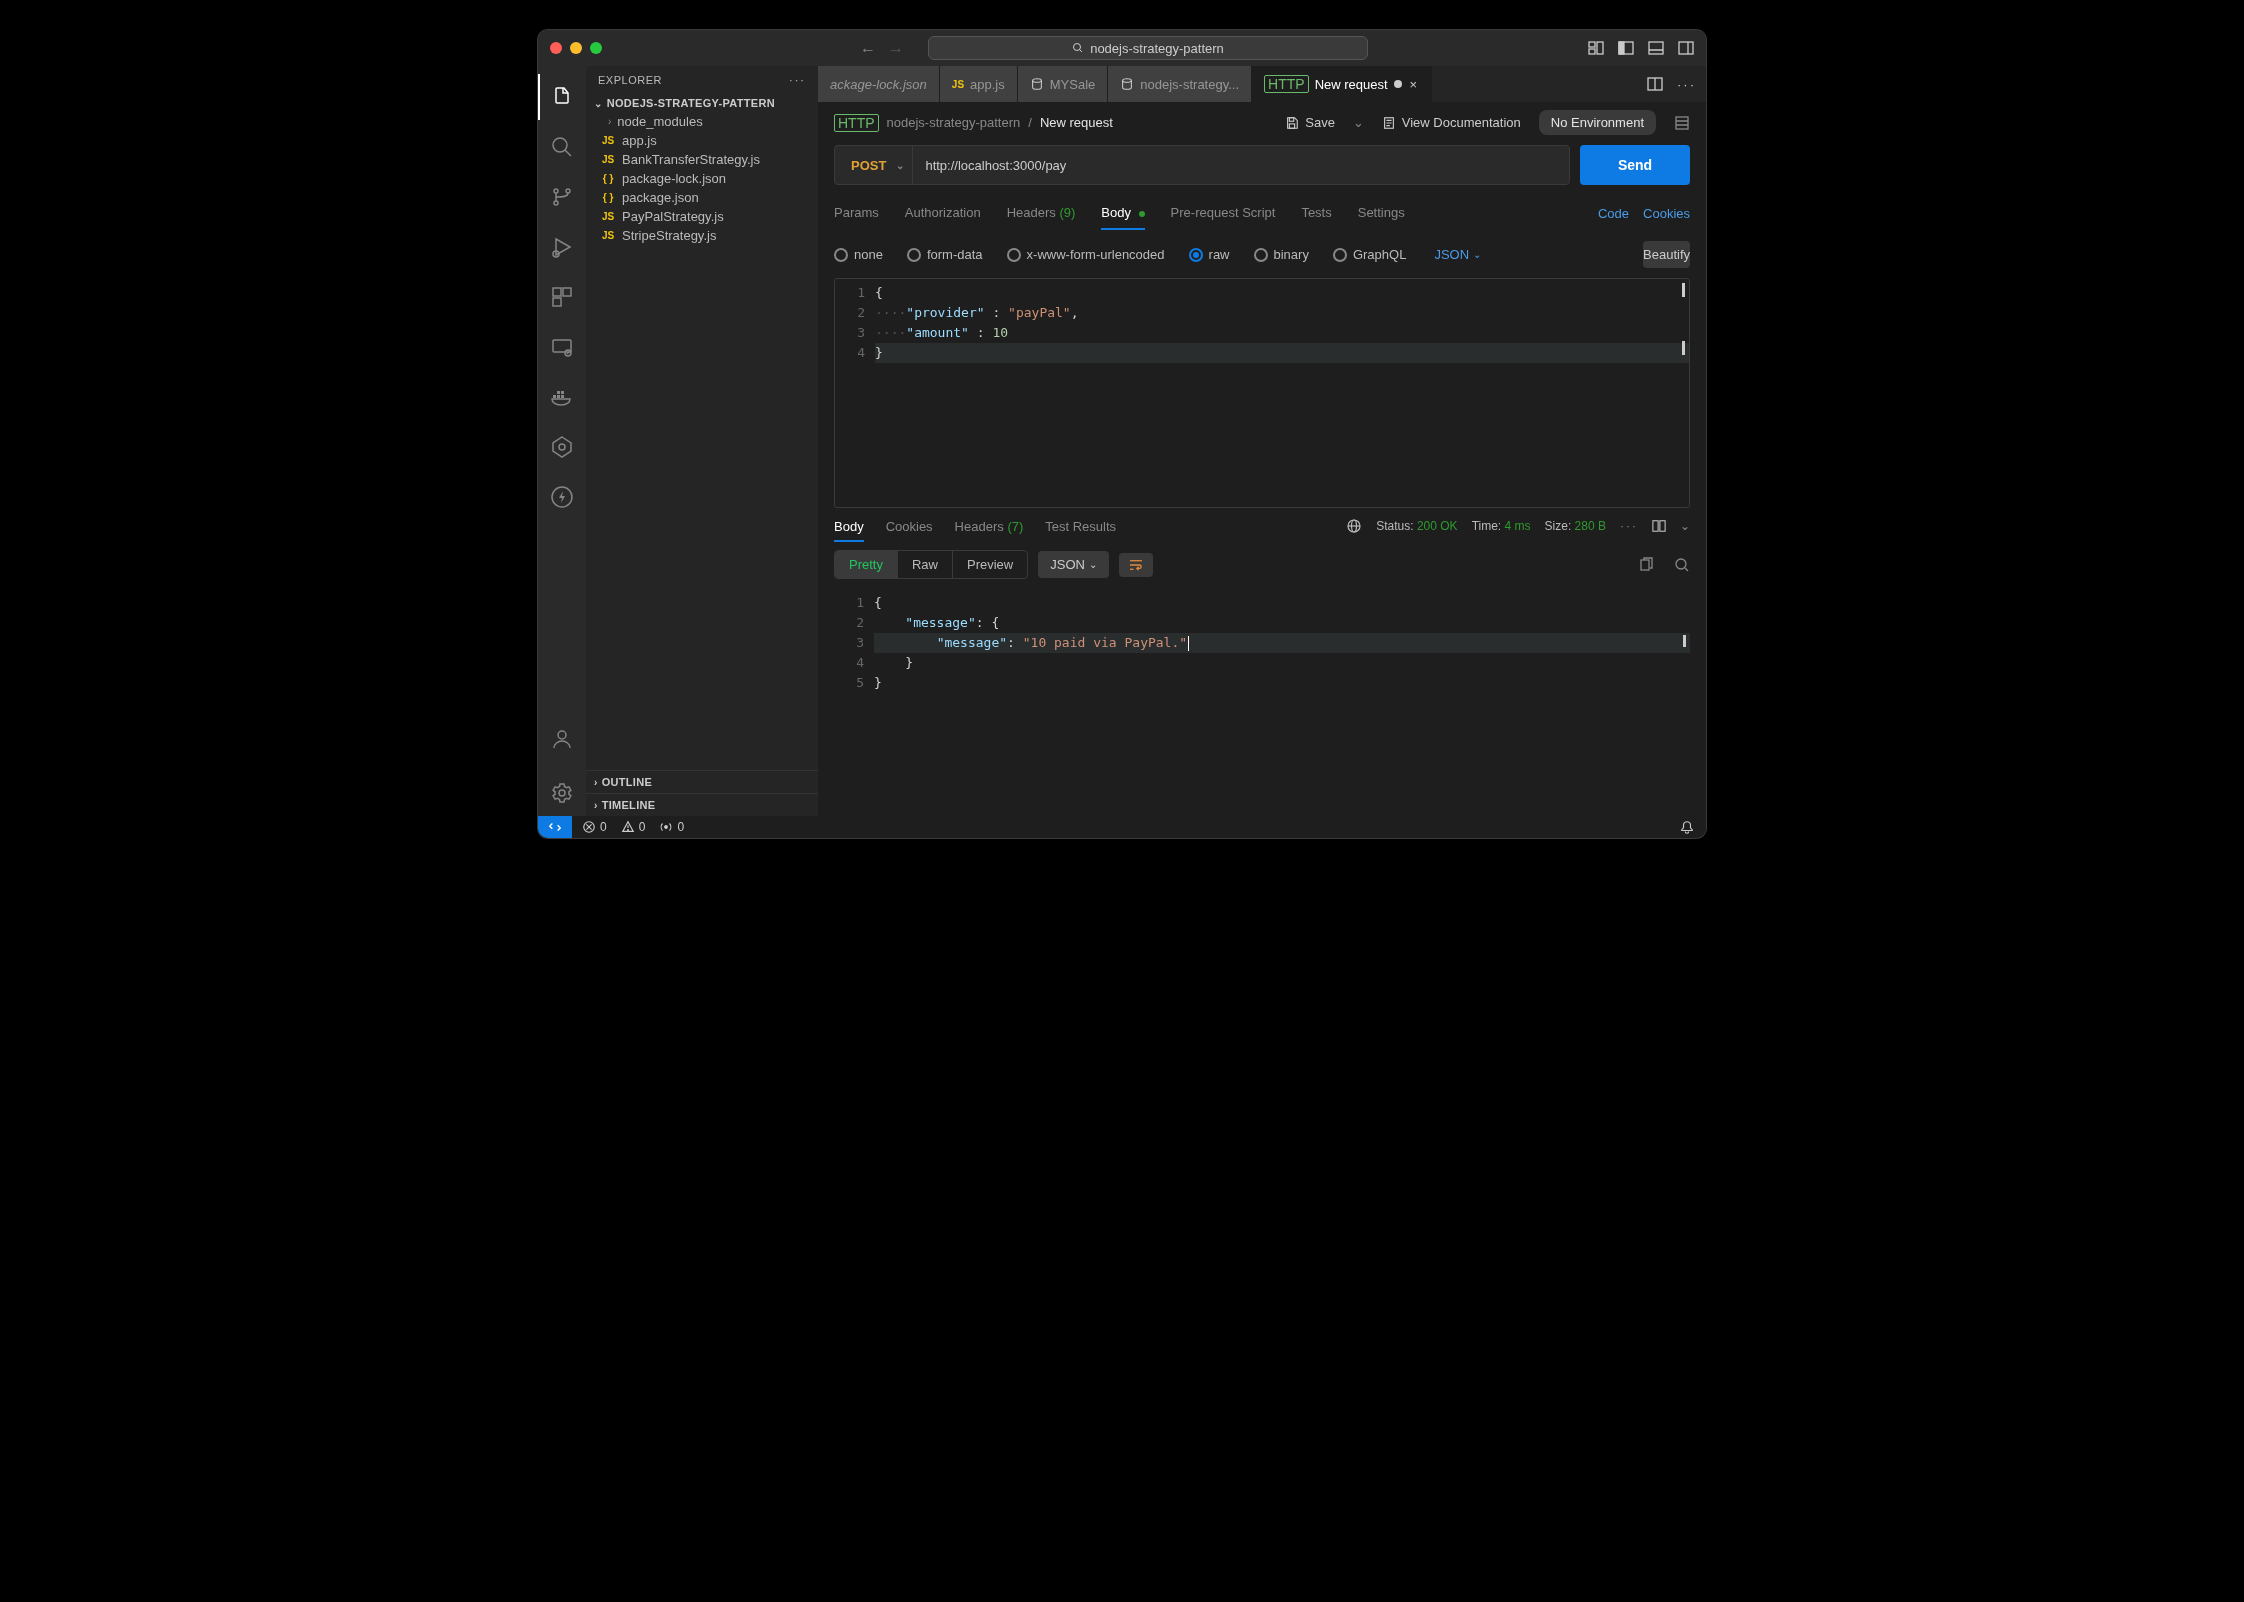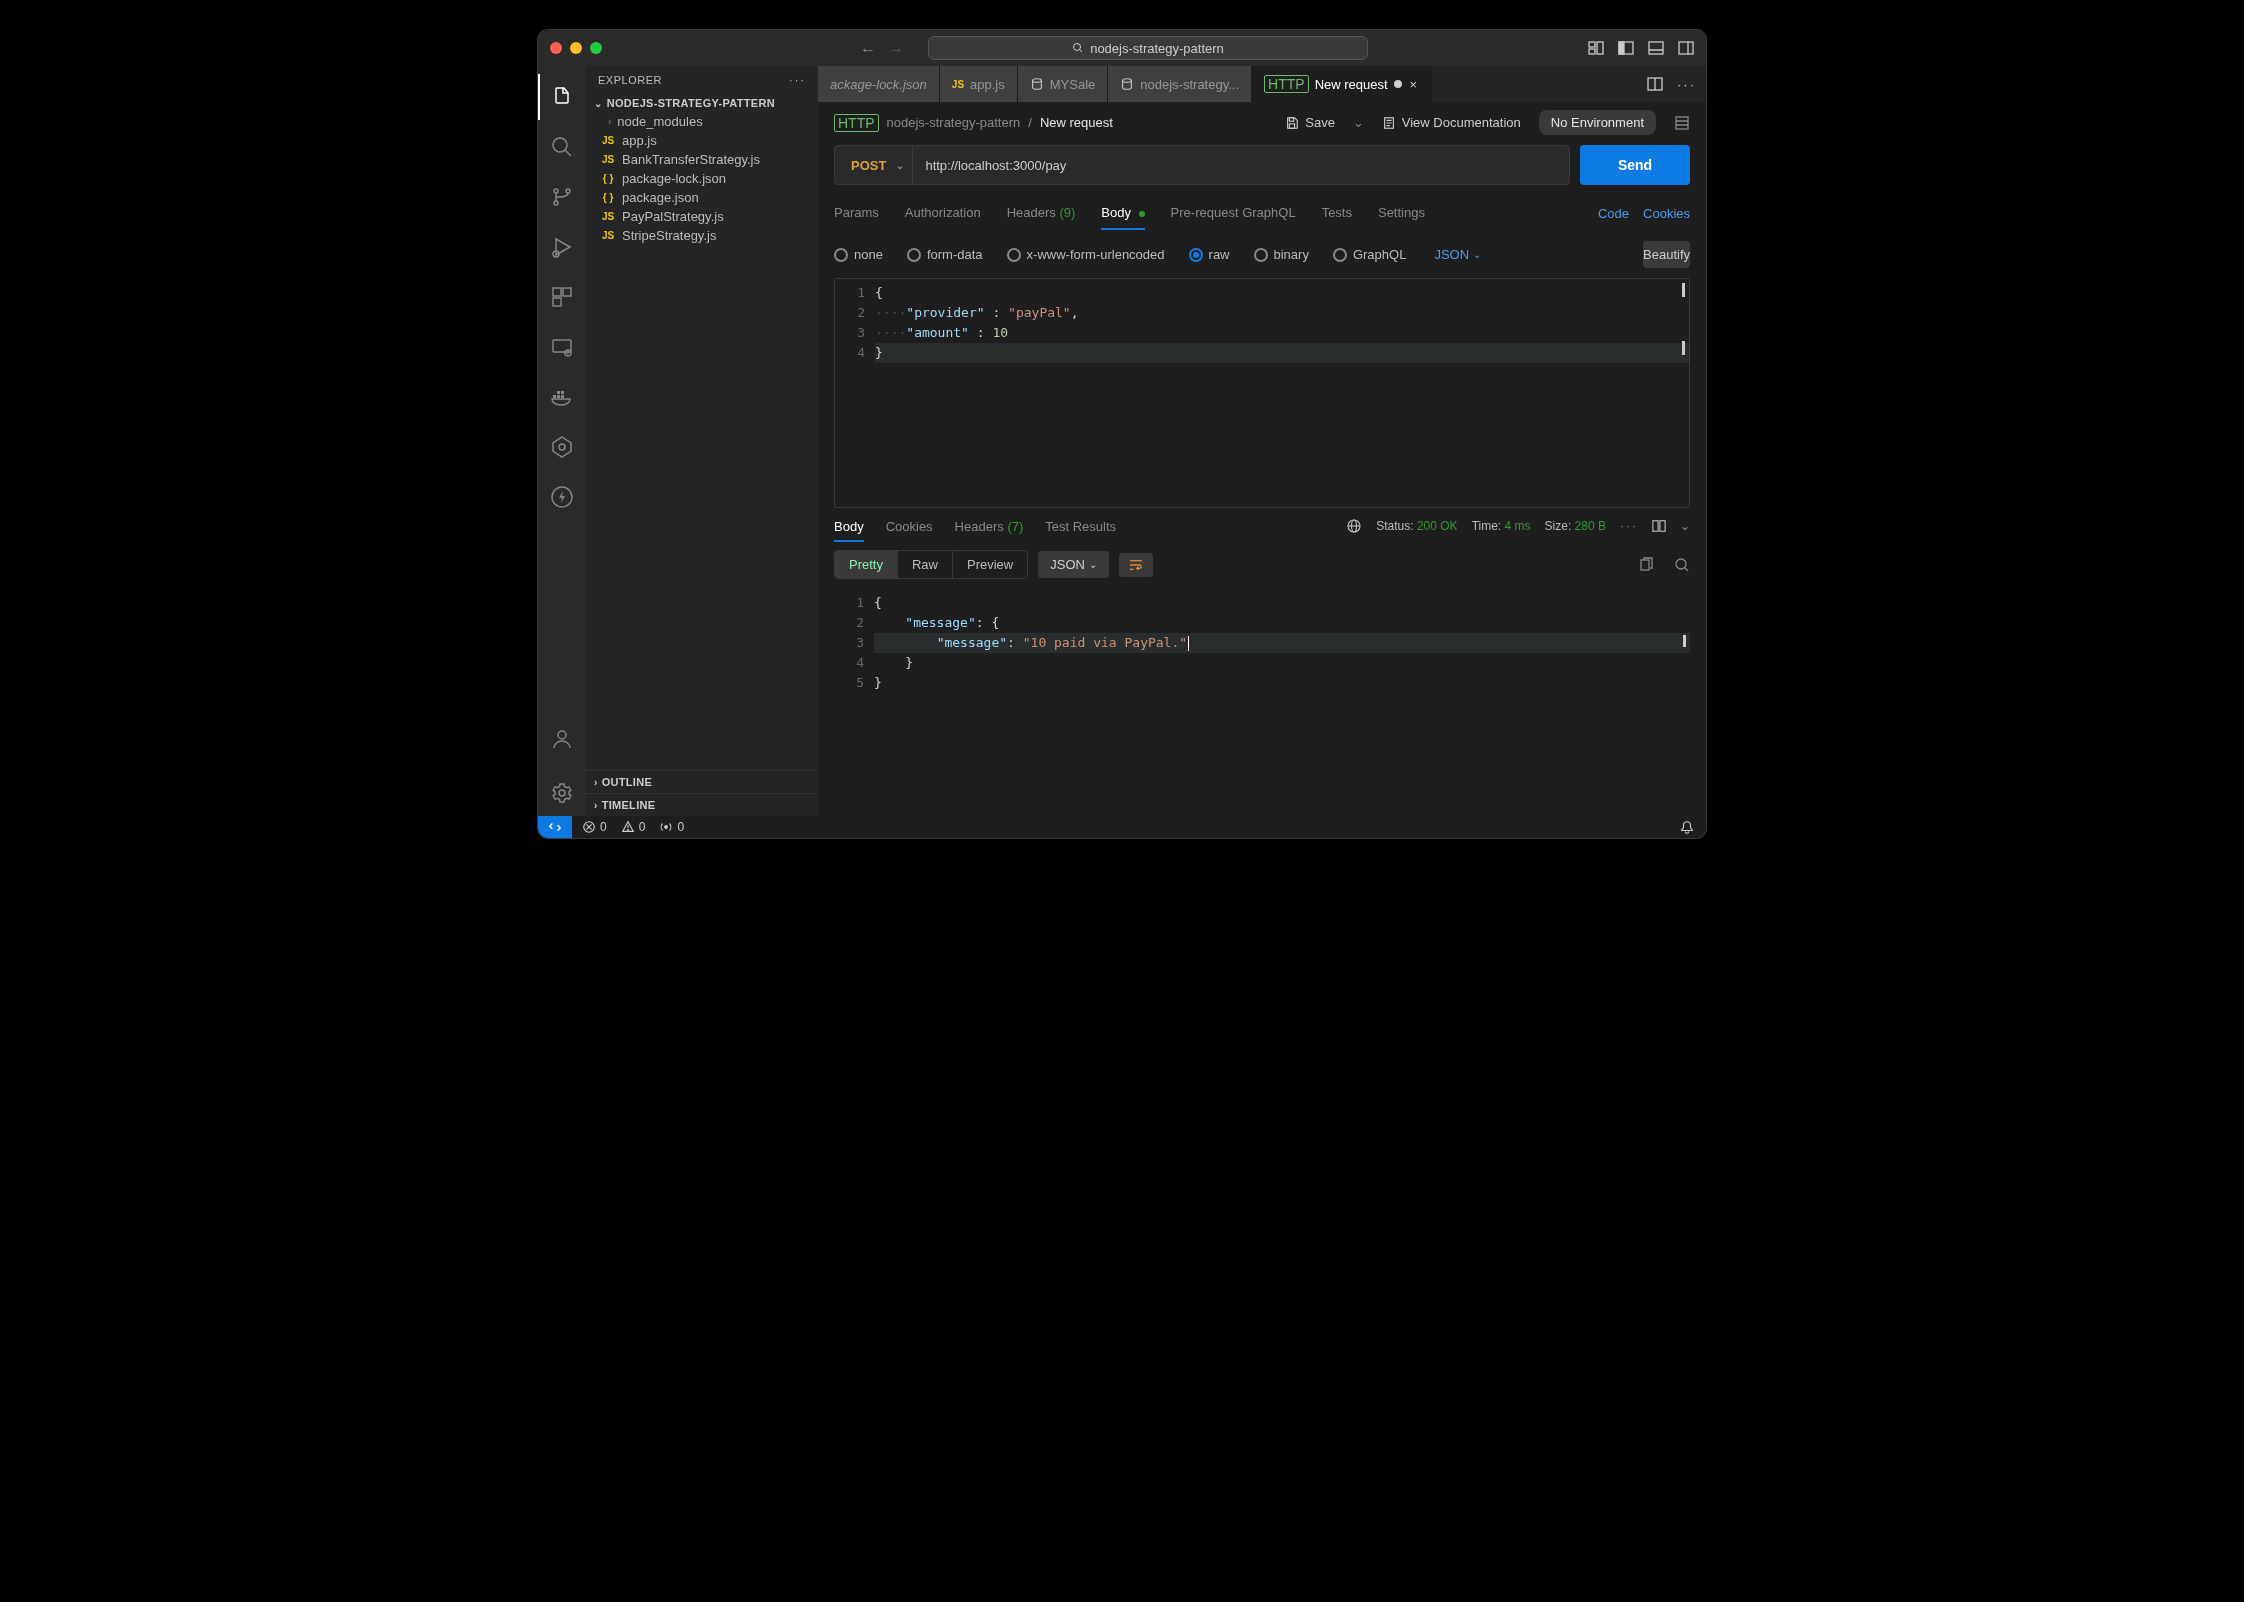--- a/index.html
+++ b/index.html
@@ -168,21 +168,21 @@
   .resp-tab { cursor: pointer; }
   .resp-tab.active { color: #fff; position: relative; }
   .resp-tab.active::after { content: ''; position: absolute; bottom: -8px; left: 0; right: 0; height: 2px; background: #0e7be5; }
   .resp-meta { margin-left: auto; display: flex; align-items: center; gap: 14px; color: #bbb; font-size: 12px; }
   .resp-meta .ok { color: #2d9b2d; }
   .resp-meta .em { color: #2d9b2d; }
   .resp-actions-row { display: flex; align-items: center; padding: 10px 16px; gap: 10px; }
   .seg { display: flex; border: 1px solid #3a3a3a; border-radius: 4px; overflow: hidden; }
   .seg-btn { padding: 6px 14px; cursor: pointer; color: #bbb; border-right: 1px solid #3a3a3a; }
   .seg-btn:last-child { border-right: none; }
-  .seg-btn.active { background: #3a3a3a; color: #86efac; }
+  .seg-btn.active { background: #3a3a3a; color: #22c55e; }
   .json-drop { background: #3a3a3a; padding: 6px 12px; border-radius: 4px; display: flex; align-items: center; gap: 4px; color: #ccc; }
   .wrap-btn { background: #3a3a3a; padding: 6px 10px; border-radius: 4px; color: #e28a3f; }
   .resp-right { margin-left: auto; display: flex; gap: 20px; color: #888; }
 
   .response-code { margin: 0 16px 0 16px; height: 110px; background: #1e1e1e; font-family: "SF Mono", Menlo, monospace; font-size: 13px; display: flex; position: relative; }
   .cursor-blink { display: inline-block; width: 1px; height: 15px; background: #fff; vertical-align: middle; margin-left: 1px; }
 
   
   .statusbar { height: 22px; background: #1e1e1e; display: flex; align-items: center; color: #ccc; font-size: 12px; }
   .remote-ico { width: 34px; height: 22px; background: #0e7be5; color: #fff; display: flex; align-items: center; justify-content: center; font-size: 12px; }
@@ -470,21 +470,21 @@
           <div class="req-tab">Params</div>
           <div class="req-tab">Authorization</div>
           <div class="req-tab">
             <span>Headers</span>
             <span class="count-green">(9)</span>
           </div>
           <div class="req-tab active">
             <span>Body</span>
             <span class="badge-dot"></span>
           </div>
-          <div class="req-tab">Pre-request GraphQL</div>
+          <div class="req-tab">Pre-request Script</div>
           <div class="req-tab">Tests</div>
           <div class="req-tab">Settings</div>
           <div class="right-links">
             <span>Code</span>
             <span>Cookies</span>
           </div>
         </div>
 
         <div class="body-type-row">
           <label class="radio">

